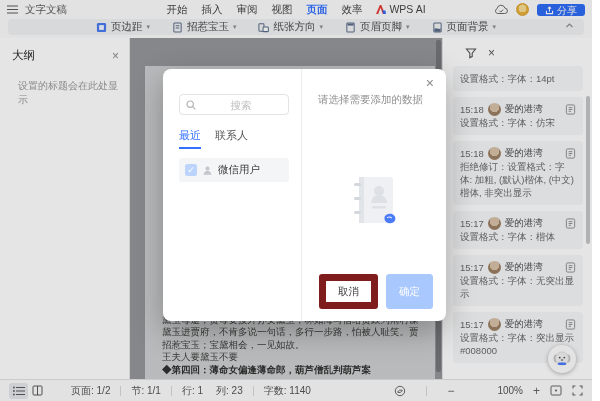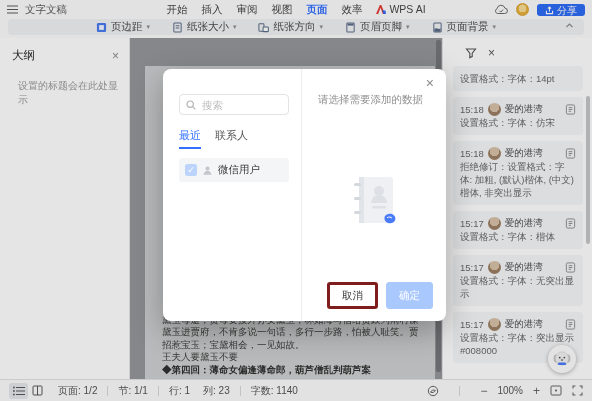--- a/index.html
+++ b/index.html
@@ -59,54 +59,54 @@
   .rec-name{font-size:9.5px;color:#4e4e4e;white-space:nowrap;overflow:hidden;}
   .rec-locate{margin-left:auto;display:flex;}
   .rec-desc{margin-top:0;font-size:9.5px;line-height:13px;color:#6a6a6a;word-break:break-all;}
   .collab-scroll{position:absolute;right:2px;top:58px;width:4px;height:148px;background:#c5c6c8;border-radius:2px;}
 
   
   .statusbar{height:22px;background:#fcfcfd;border-top:1px solid #e3e3e3;display:flex;align-items:center;
              padding:0 9px;font-size:10px;color:#555;}
   .sb-icon-btn{width:19px;height:16px;display:flex;align-items:center;justify-content:center;border-radius:3px;}
   .sb-icon-btn.active{background:#e5e7ea;}
-  #stats{display:flex;align-items:center;margin-left:11px;}
+  #stats{display:flex;align-items:center;margin-left:24px;}
   .sb-group{display:flex;gap:13px;white-space:nowrap;}
   .sb-sep{width:1px;height:10px;background:#dadada;margin:0 10px;}
   .sb-right{margin-left:auto;display:flex;align-items:center;gap:10px;color:#666;}
   .zoom-btn{font-size:12px;line-height:1;color:#666;}
-  .zoom-val{font-size:10px;color:#555;}
+  .zoom-val{font-size:10px;color:#555;margin-left:33px;}
 
   
   .mascot{position:absolute;right:16px;bottom:28px;width:28px;height:28px;border-radius:50%;background:#fdfdfd;
           box-shadow:0 1px 4px rgba(0,0,0,.3);display:flex;align-items:center;justify-content:center;z-index:5;border:none;padding:0;}
 
   
   .overlay{position:absolute;inset:0;background:rgba(0,0,0,0.10);z-index:10;}
   .modal{position:absolute;left:163px;top:69px;width:283px;height:252px;background:#fff;border-radius:8px;
          box-shadow:0 10px 30px rgba(0,0,0,.28);z-index:20;display:flex;}
   .modal-close{position:absolute;top:7px;right:12px;font-size:14px;color:#8a8a8a;line-height:1;}
   .m-left{width:139px;border-right:1px solid #ededed;padding:25px 12px 0 16px;flex:none;}
   .m-search{height:21px;border:1px solid #e3e3e5;border-radius:4px;display:flex;align-items:center;padding:0 6px;gap:4px;}
-  .m-search input{border:none;outline:none;width:100%;font-size:10.5px;color:#333;background:transparent;font-family:inherit;}
+  .m-search input{border:none;outline:none;width:100%;font-size:10.5px;color:#333;background:transparent;font-family:inherit;text-align:center;}
   .m-search input::placeholder{color:#bdbdbd;}
   .m-tabs{display:flex;gap:14px;margin-top:13px;font-size:11px;}
   .m-tab{color:#555;padding-bottom:4px;border-bottom:2px solid transparent;}
   .m-tab.active{color:#3370ff;border-bottom-color:#3370ff;}
   .m-list{margin-top:9px;}
   .m-contact{height:24px;background:#f4f5f7;border-radius:3px;display:flex;align-items:center;gap:5px;padding:0 6px;}
   .m-check{width:12px;height:12px;background:#bcd4fb;border-radius:2.5px;color:#fff;font-size:9px;
            display:flex;align-items:center;justify-content:center;flex:none;}
   .contact-name{font-size:10.5px;color:#3a3a3a;white-space:nowrap;}
   .m-right{flex:1;position:relative;padding:24px 4px 0 16px;}
   .m-hint{font-size:10.5px;color:#8f8f8f;}
   .m-illus{position:absolute;top:104px;left:50%;transform:translateX(-50%);}
   .m-footer{position:absolute;right:13px;bottom:12px;display:flex;gap:8px;}
   .btn{font-size:10.5px;border-radius:3px;padding:4px 12px;line-height:1.2;font-family:inherit;}
-  .btn-cancel{background:#fff;border:3px solid #7f1d1d;color:#3a3a3a;}
+  .btn-cancel{background:#fff;border:7px solid #7f1d1d;color:#3a3a3a;}
   .btn-confirm{background:#a9c8fd;border:1px solid #a9c8fd;color:#fff;}
 </style>
 </head>
 <body>
 
 <div class="app">
 
   <div class="titlebar">
     <div class="tb-left">
       <span style="display:flex;">
@@ -163,21 +163,21 @@
           <span>页边距</span>
           <span class="caret">▾</span>
         </div>
         <div class="tool-btn">
           <span style="display: flex;">
             <svg width="11" height="11" viewBox="0 0 12 12" fill="none" stroke="#5c6d89" stroke-width="1.1">
               <rect x="2" y="1" width="8" height="10" rx="1"></rect>
               <path d="M4 4h4M4 6.5h4"></path>
             </svg>
           </span>
-          <span>纸张大小</span>
+          <span>招惹宝玉</span>
           <span class="caret">▾</span>
         </div>
         <div class="tool-btn">
           <span style="display: flex;">
             <svg width="11" height="11" viewBox="0 0 12 12" fill="none" stroke="#5c6d89" stroke-width="1.1">
               <rect x="1" y="2" width="5.5" height="8" rx="0.8"></rect>
               <rect x="5.5" y="5.5" width="5.8" height="5" rx="0.8" fill="#fff"></rect>
             </svg>
           </span>
           <span>纸张方向</span>

